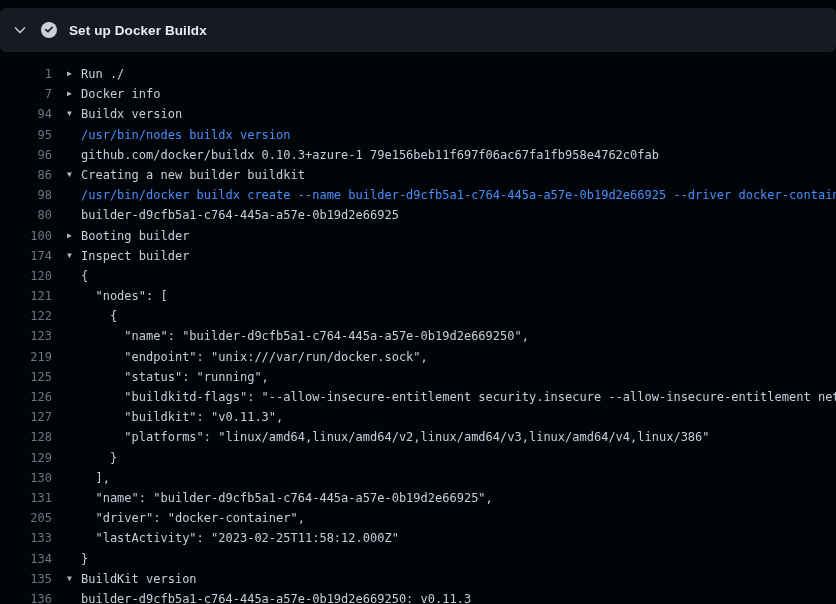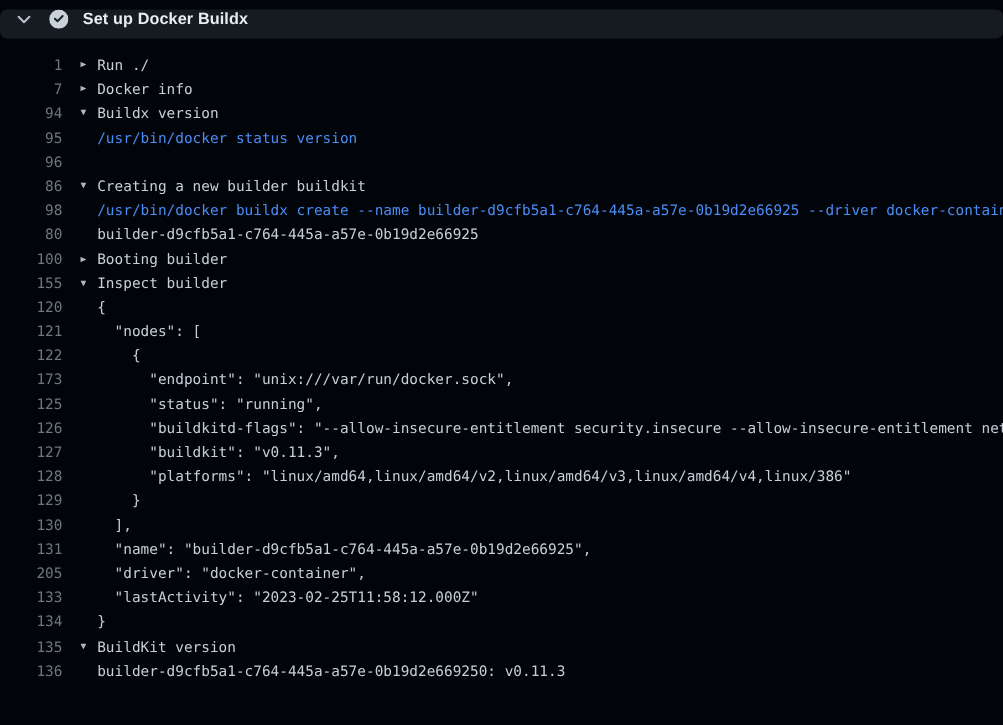--- a/index.html
+++ b/index.html
@@ -14,22 +14,22 @@
     --command:#4a8df8;
     --arrow:#aeb8c2;
   }
   html,body{margin:0;padding:0;}
   body{
     width:836px;height:604px;overflow:hidden;
     background:var(--page-bg);
     font-family:"Liberation Sans", sans-serif;
   }
   .step-header{
-    margin-top:8px;height:24px;background:var(--header-bg);
-    border-radius:6px;display:flex;align-items:flex-start;
+    margin-top:8px;height:44px;background:var(--header-bg);
+    border-radius:6px;display:flex;align-items:center;
     padding:0 12px;box-sizing:border-box;cursor:pointer;
   }
   .chev{width:16px;height:16px;display:block;color:var(--icon-gray);flex-shrink:0;}
   .status{width:16px;height:16px;display:block;margin-left:13px;flex-shrink:0;}
   .step-title{
     margin-left:12px;color:var(--title);
     font-size:13.5px;font-weight:600;letter-spacing:.1px;
   }
   .log{
     margin-top:12px;
@@ -78,25 +78,26 @@
     <span class="txt">Docker info</span>
   </div>
     <div class="log-line group">
     <span class="num">94</span>
     <span class="arrow">▼</span>
     <span class="txt">Buildx version</span>
   </div>
     <div class="log-line command">
     <span class="num">95</span>
     <span class="arrow"></span>
-    <span class="txt">/usr/bin/docker status version</span>
+    <span class="txt">/usr/bin/nodes buildx version</span>
   </div>
     <div class="log-line">
     <span class="num">96</span>
     <span class="arrow"></span>
+    <span class="txt">github.com/docker/buildx 0.10.3+azure-1 79e156beb11f697f06ac67fa1fb958e4762c0fab</span>
   </div>
     <div class="log-line group">
     <span class="num">86</span>
     <span class="arrow">▼</span>
     <span class="txt">Creating a new builder buildkit</span>
   </div>
     <div class="log-line command">
     <span class="num">98</span>
     <span class="arrow"></span>
     <span class="txt">/usr/bin/docker buildx create --name builder-d9cfb5a1-c764-445a-a57e-0b19d2e66925 --driver docker-container</span>
@@ -105,41 +106,46 @@
     <span class="num">80</span>
     <span class="arrow"></span>
     <span class="txt">builder-d9cfb5a1-c764-445a-a57e-0b19d2e66925</span>
   </div>
     <div class="log-line group">
     <span class="num">100</span>
     <span class="arrow">▶</span>
     <span class="txt">Booting builder</span>
   </div>
     <div class="log-line group">
-    <span class="num">155</span>
+    <span class="num">174</span>
     <span class="arrow">▼</span>
     <span class="txt">Inspect builder</span>
   </div>
     <div class="log-line">
     <span class="num">120</span>
     <span class="arrow"></span>
     <span class="txt">{</span>
   </div>
     <div class="log-line">
     <span class="num">121</span>
     <span class="arrow"></span>
     <span class="txt">  "nodes": [</span>
   </div>
     <div class="log-line">
     <span class="num">122</span>
     <span class="arrow"></span>
     <span class="txt">    {</span>
   </div>
     <div class="log-line">
-    <span class="num">173</span>
+    <span class="num">123</span>
+    <span class="arrow"></span>
+    <span class="txt">      "name": "builder-d9cfb5a1-c764-445a-a57e-0b19d2e669250",</span>
+  </div>
+    <div class="log-line">
+    <span class="num">219</span>
     <span class="arrow"></span>
     <span class="txt">      "endpoint": "unix:///var/run/docker.sock",</span>
   </div>
     <div class="log-line">
     <span class="num">125</span>
     <span class="arrow"></span>
     <span class="txt">      "status": "running",</span>
   </div>
     <div class="log-line">
     <span class="num">126</span>

